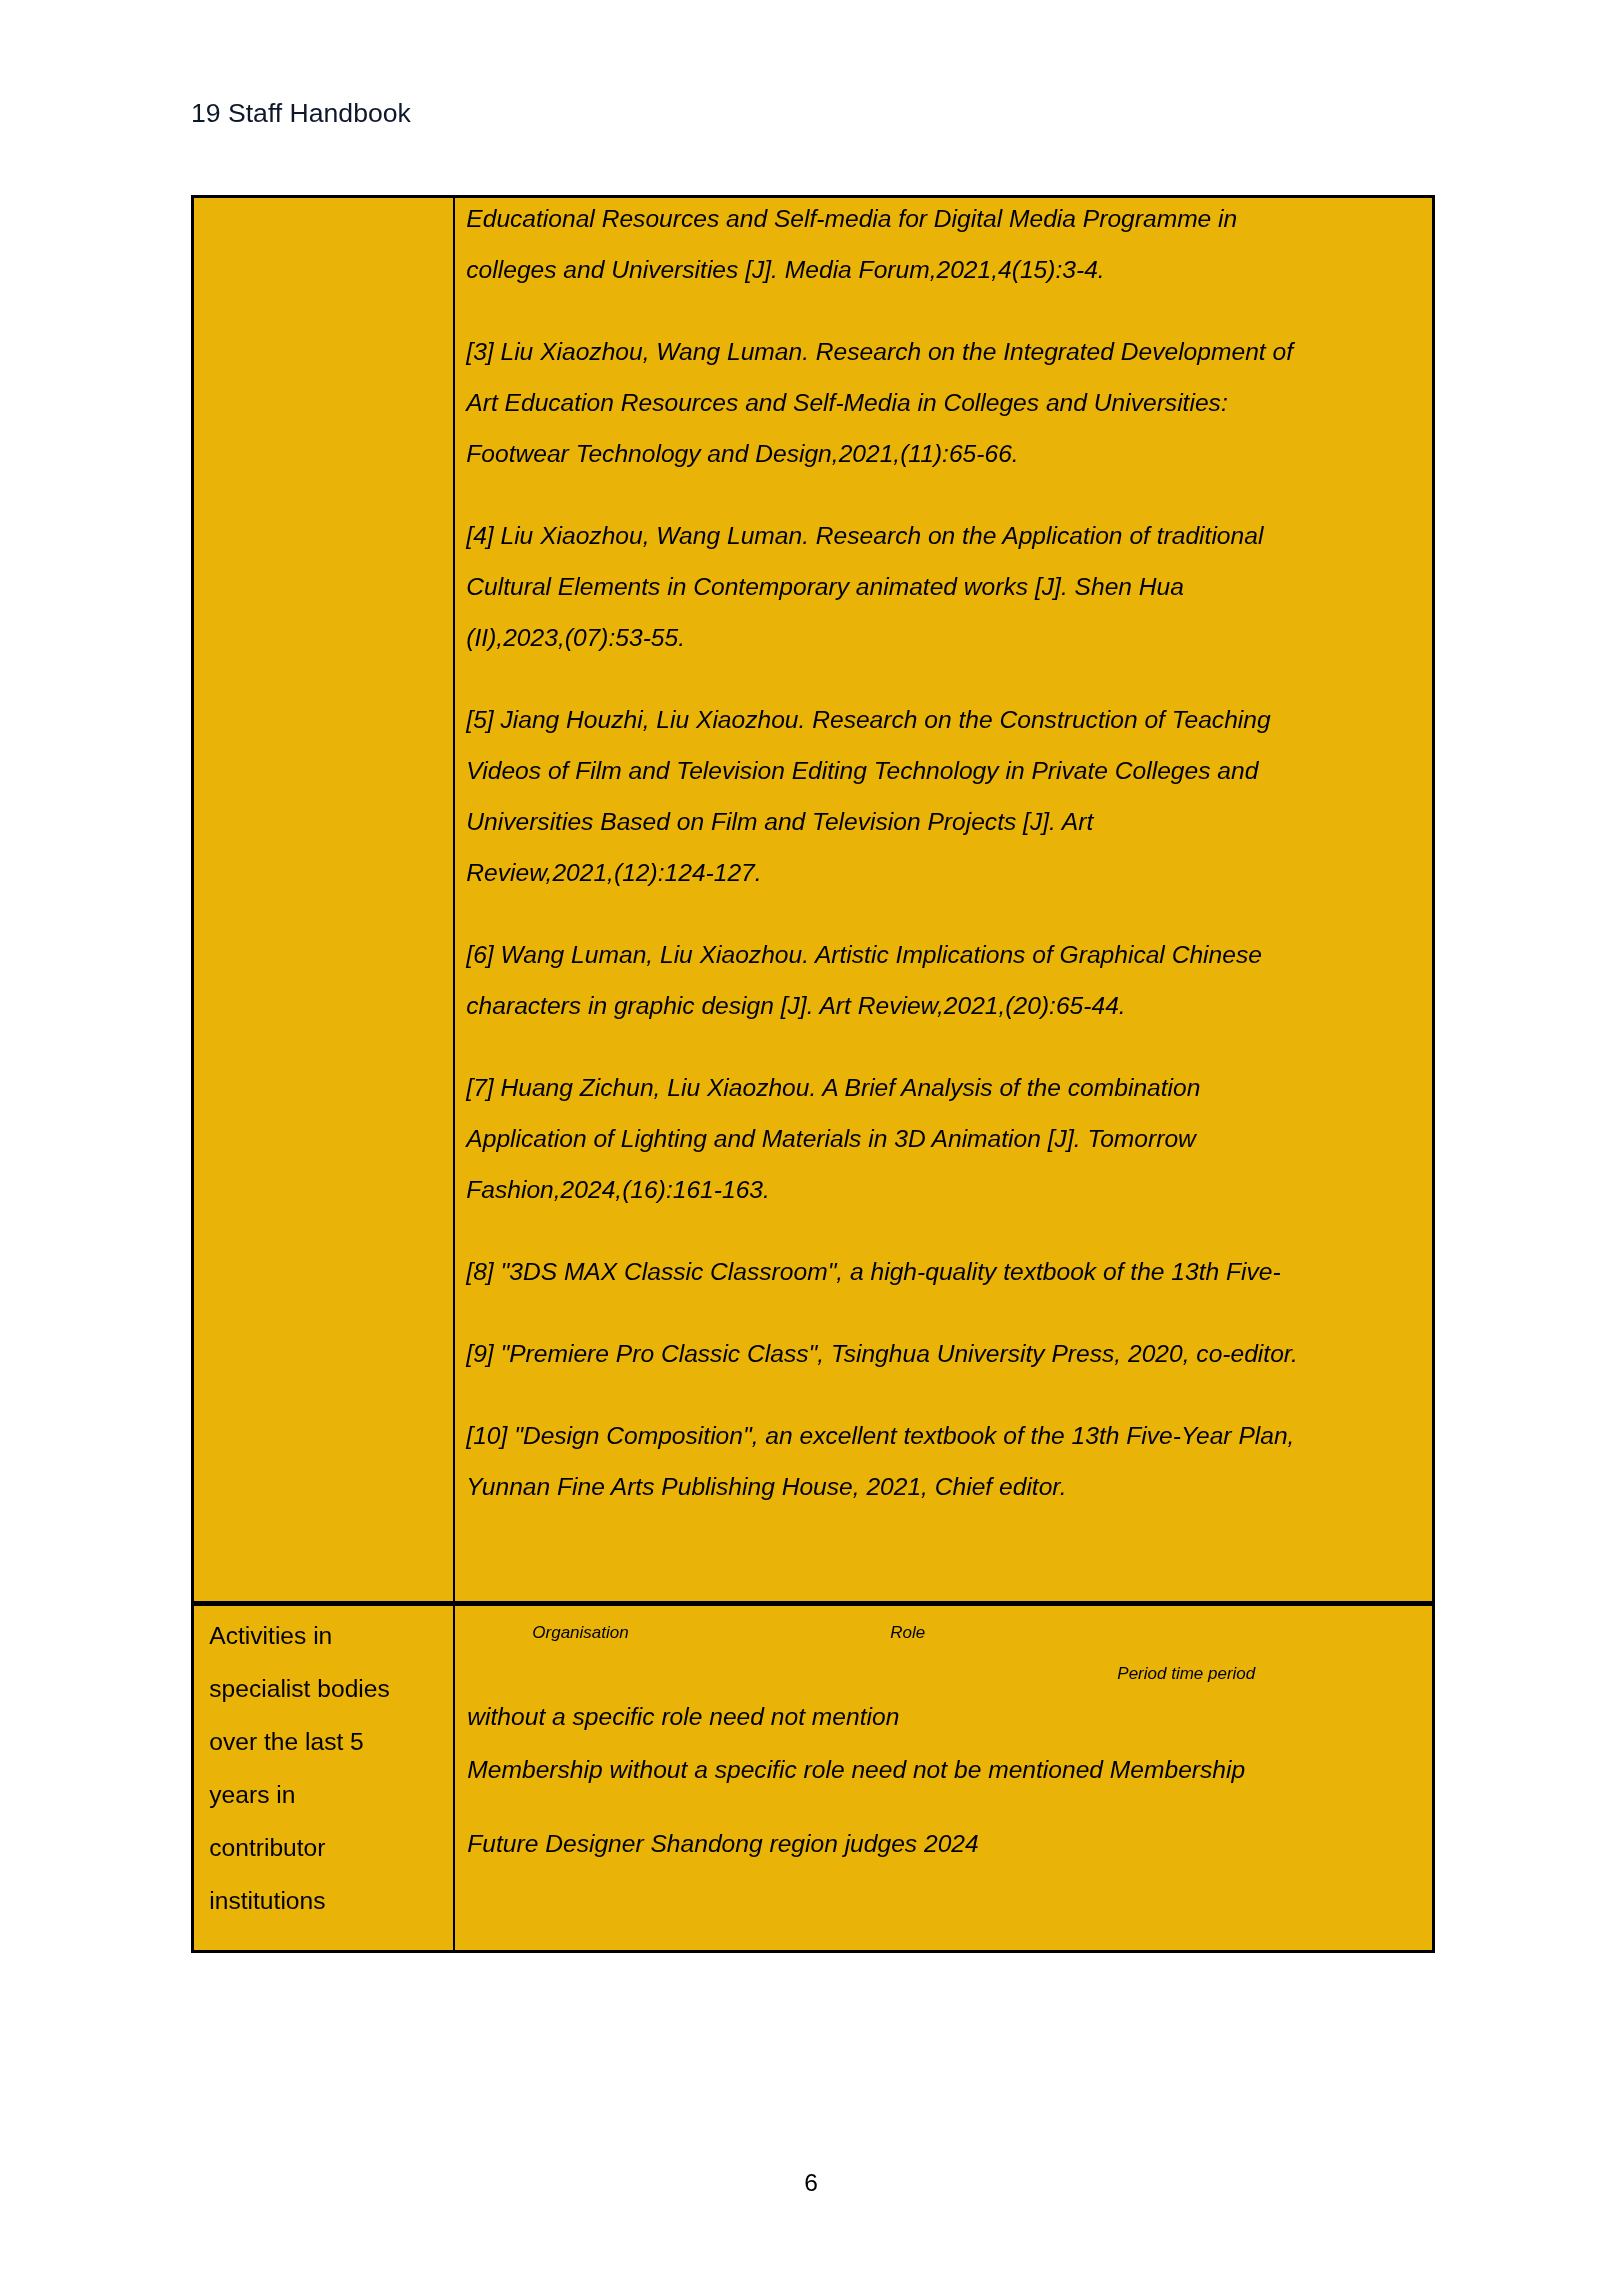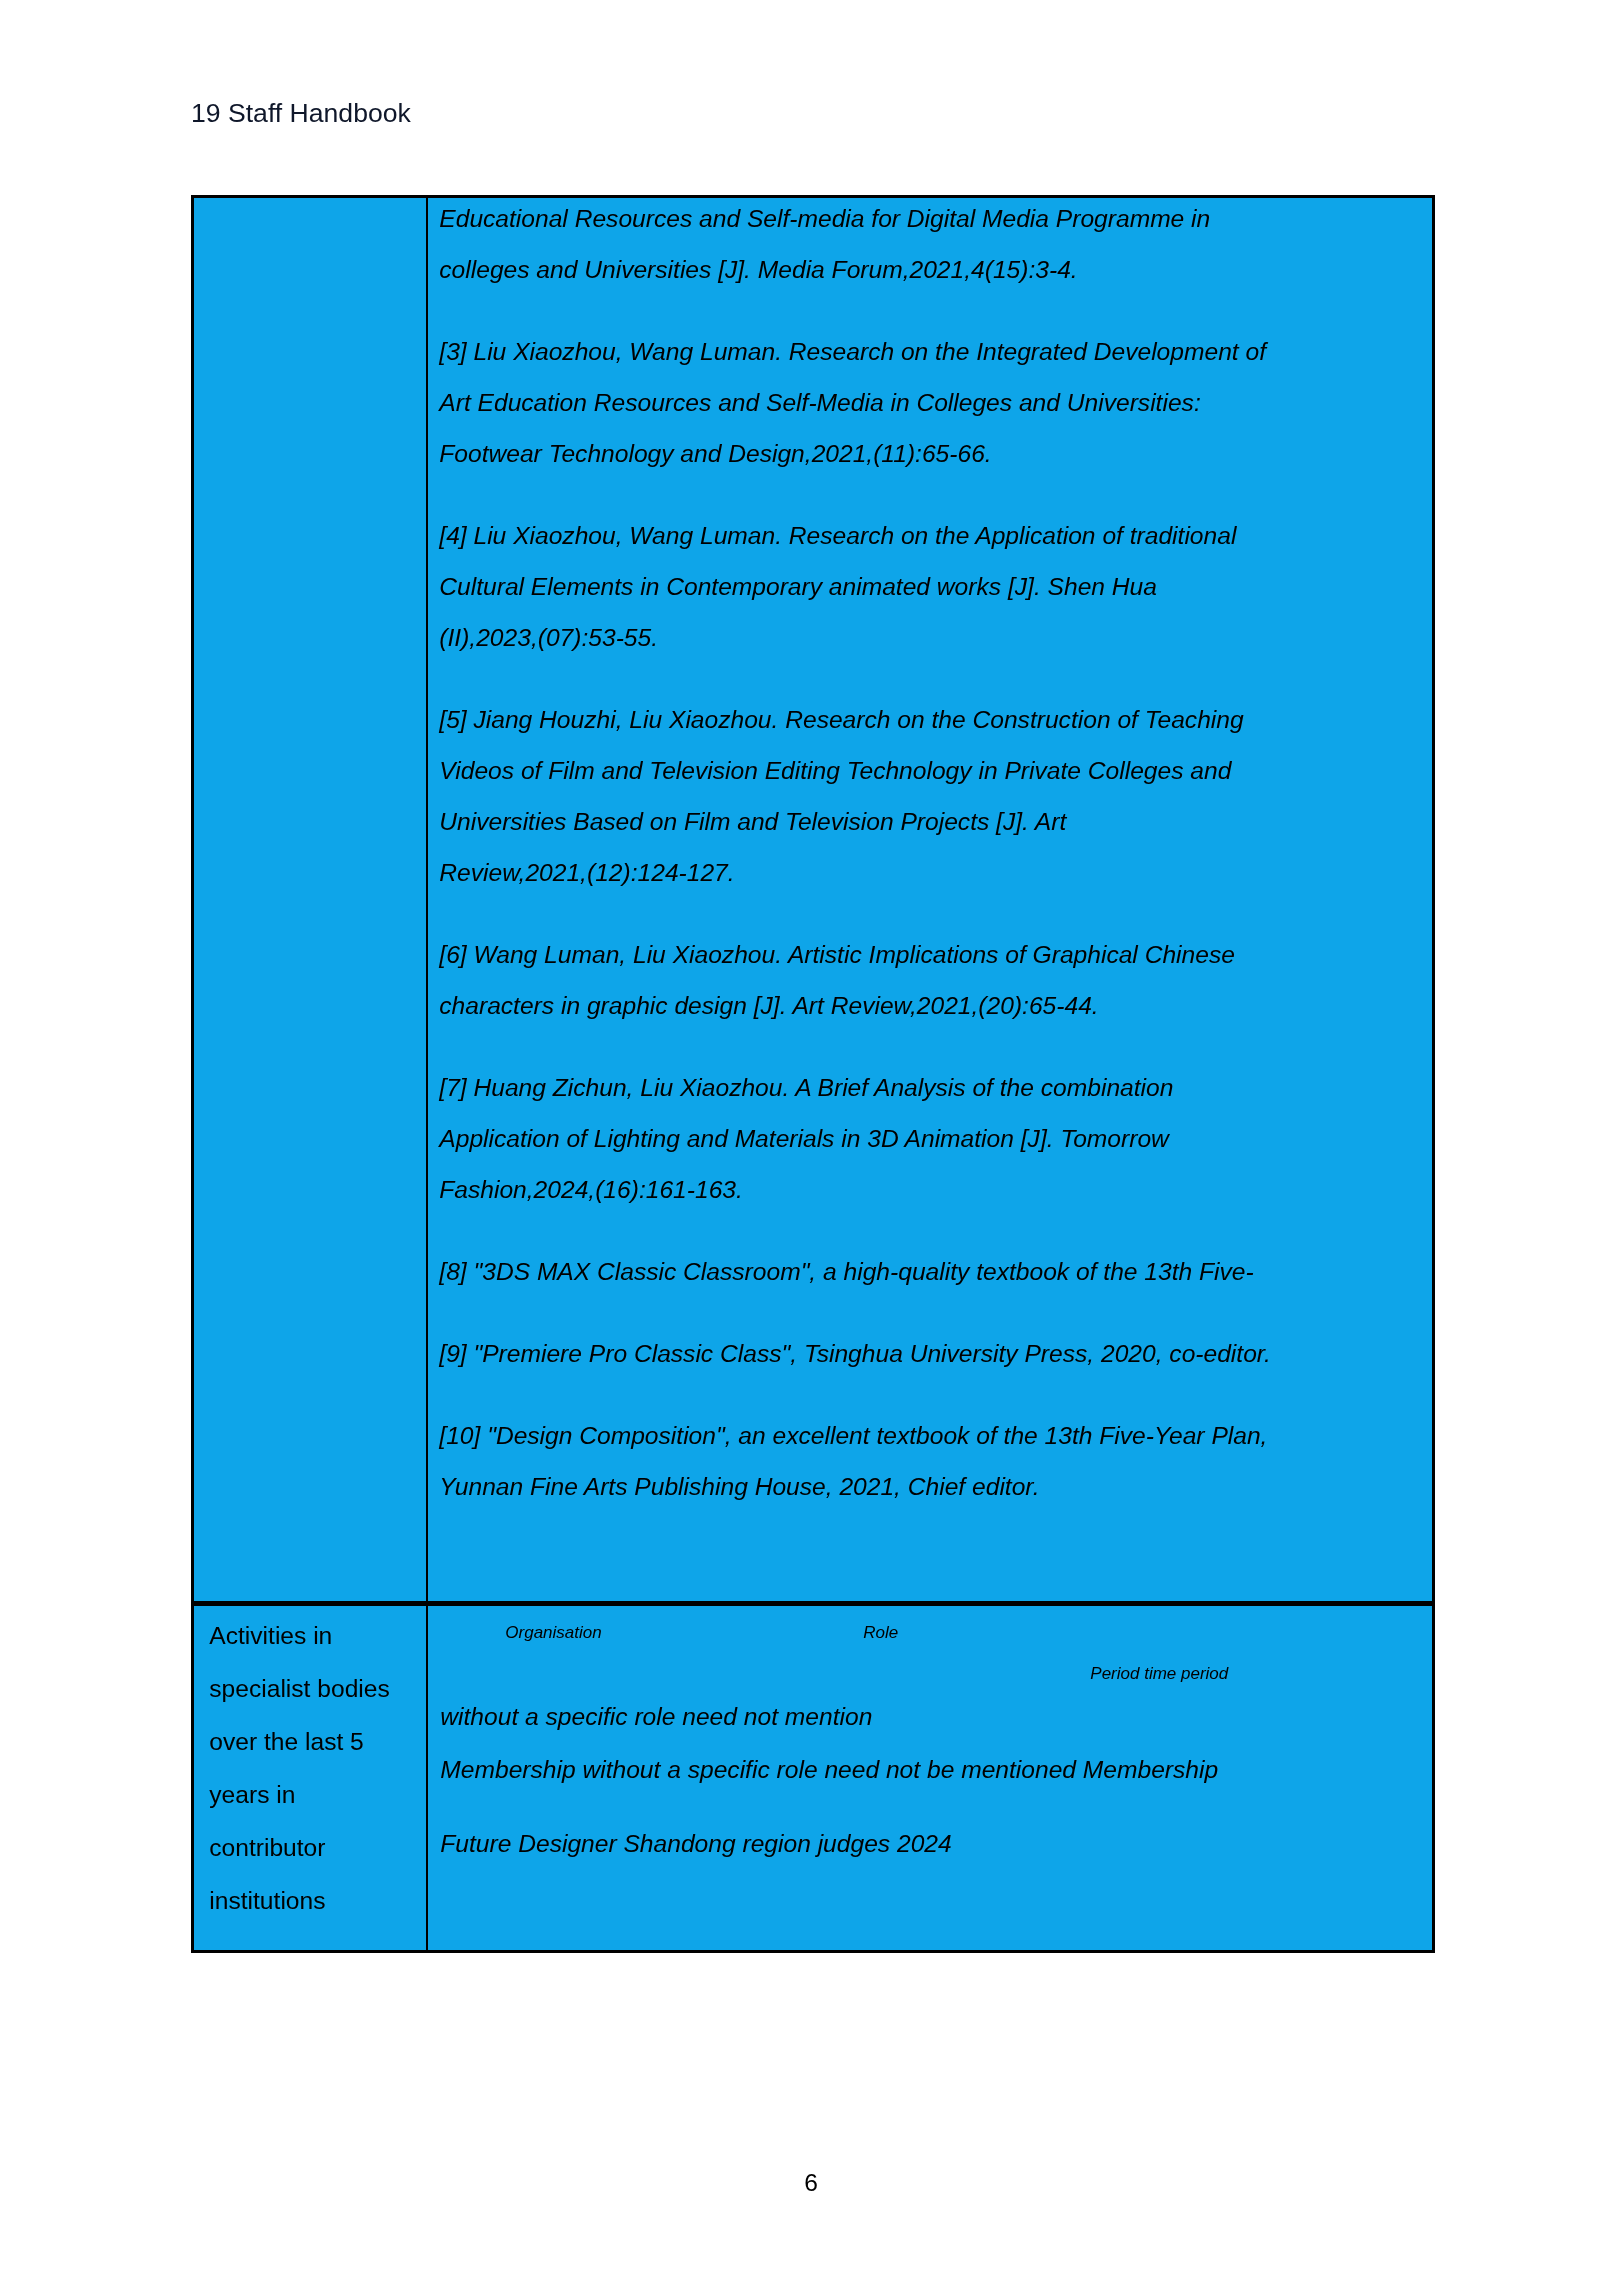--- a/index.html
+++ b/index.html
@@ -30,29 +30,29 @@
   .main-table {
     position: absolute;
     left: 191px;
     top: 195px;
     width: 1244px;
     height: 1758px;
     border: 3.6px solid #000000;
     box-sizing: border-box;
     display: flex;
     flex-direction: column;
-    background: #0ea5e9;
+    background: #eab308;
   }
 
   .trow { display: flex; box-sizing: border-box; }
   .trow-references { height: 1403px; }
   .trow-activities { flex: 1; border-top: 5.1px solid #000000; }
 
   .cell-left {
-    width: 234px;
+    width: 261px;
     border-right: 2.6px solid #000000;
     box-sizing: border-box;
     padding: 3.1px 5.1px 0 15.3px;
   }
   .cell-right {
     flex: 1;
     box-sizing: border-box;
     position: relative;
   }
 

